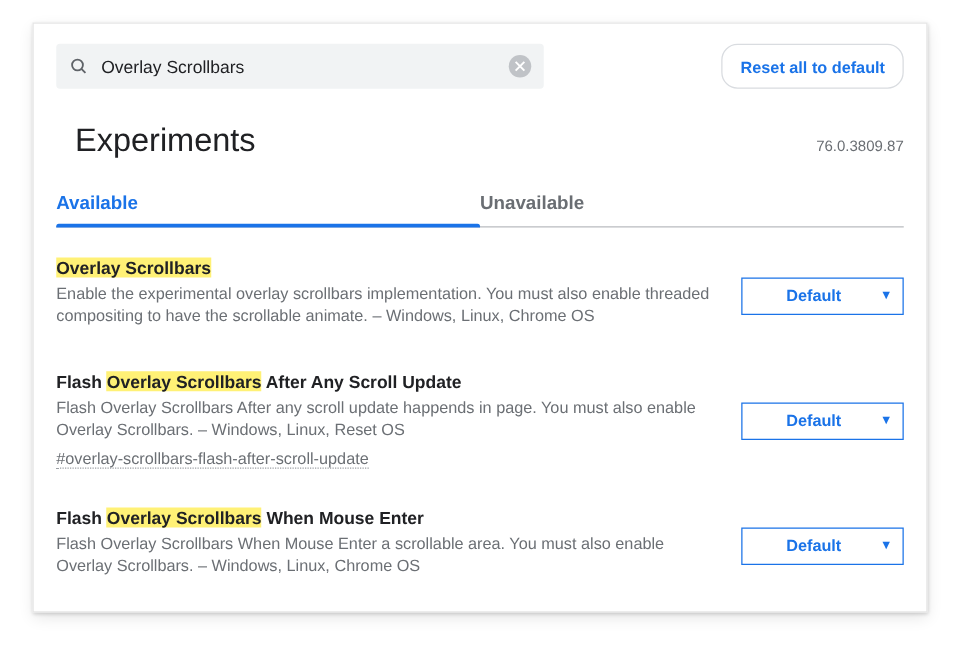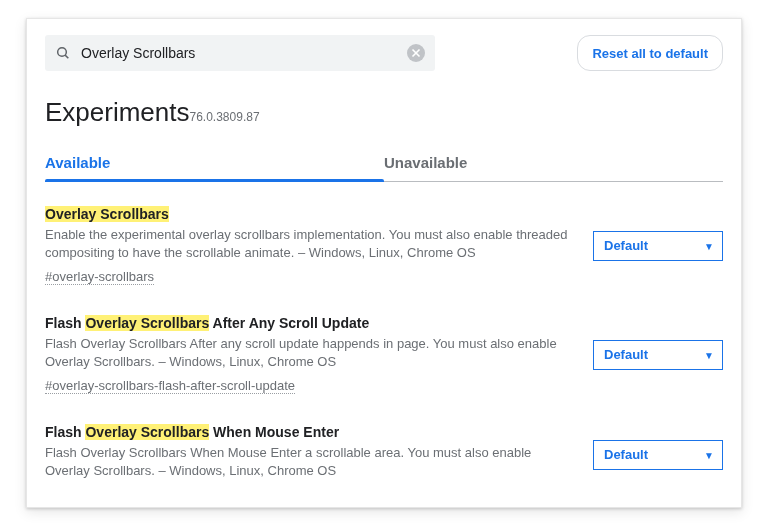--- a/index.html
+++ b/index.html
@@ -24,21 +24,21 @@
     width: 18px; height: 18px; border-radius: 50%; background: #c0c3c7;
     display: flex; align-items: center; justify-content: center; color: #fff;
     cursor: pointer; flex-shrink: 0;
   }
   .clear-icon svg { width: 10px; height: 10px; }
   .top-spacer { flex: 1; }
   .reset-btn {
     background: #fff; border: 1px solid #d9dce0; color: #1a73e8; font-weight: 600;
     font-size: 13px; padding: 0 14px; height: 36px; border-radius: 13px; cursor: pointer;
   }
-  .header-row { display: flex; align-items: baseline; margin: 26px 0 16px 0; }
+  .header-row { display: flex; align-items: baseline; justify-content: space-between; margin: 26px 0 16px 15px; }
   .header-row h1 { font-size: 26px; font-weight: 400; color: #202124; }
   .version { font-size: 12px; color: #6a6e73; }
   .tabs { display: flex; border-bottom: 1px solid #b9bcc0; }
   .tab {
     flex: 1; text-align: left; padding: 10px 0; font-size: 15px; font-weight: 600;
     color: #6a6e73; cursor: pointer; position: relative;
   }
   .tab.active { color: #1a73e8; }
   .tab.active::after {
     content: ""; position: absolute; left: 0; right: 0; bottom: -1px; height: 3px;
@@ -48,21 +48,21 @@
   .flag-row { display: flex; align-items: center; gap: 18px; padding: 16px 0 14px 0; }
   .flag-text { flex: 1; min-width: 0; }
   .flag-title { font-size: 14px; color: #202124; font-weight: 600; margin-bottom: 4px; }
   .flag-desc { font-size: 13px; color: #6b6f74; line-height: 1.35; margin-bottom: 6px; }
   .flag-hash { font-size: 13px; color: #6b6f74; border-bottom: 1px dotted #9a9ea3; display: inline-block; cursor: pointer; }
   .hl { background: #fff176; }
   .select-wrap {
     flex: 0 0 130px; height: 30px; border: 1px solid #1a73e8; position: relative;
     display: flex; align-items: center; padding: 0 24px 0 10px; cursor: pointer;
   }
-  .select-val { color: #1a73e8; font-weight: 600; font-size: 13px; flex: 1; text-align: left; }
+  .select-val { color: #1a73e8; font-weight: 600; font-size: 13px; flex: 1; text-align: center; }
   .select-wrap .caret { position: absolute; right: 8px; top: 50%; transform: translateY(-50%); color: #1a73e8; font-size: 10px; }
 </style>
 </head>
 <body>
 
 <div class="page">
   <div class="panel">
 
     <div class="top-row">
       <div class="search-box">
@@ -89,28 +89,28 @@
       <span class="version">76.0.3809.87</span>
     </div>
 
     <div class="tabs">
       <div class="tab active">Available</div>
       <div class="tab">Unavailable</div>
     </div>
 
     <div class="list">
         <div class="flag-row">
-          <div class="flag-text"><div class="flag-title"><span class="hl">Overlay Scrollbars</span></div><div class="flag-desc">Enable the experimental overlay scrollbars implementation. You must also enable threaded compositing to have the scrollable animate. – Windows, Linux, Chrome OS</div><span class="flag-hash">#overlay-scrollbars</span></div>
+          <div class="flag-text"><div class="flag-title"><span class="hl">Overlay Scrollbars</span></div><div class="flag-desc">Enable the experimental overlay scrollbars implementation. You must also enable threaded compositing to have the scrollable animate. – Windows, Linux, Chrome OS</div></div>
           <div class="select-wrap">
             <span class="select-val">Default</span>
             <span class="caret">▼</span>
           </div>
         </div>
         <div class="flag-row">
-          <div class="flag-text"><div class="flag-title">Flash <span class="hl">Overlay Scrollbars</span> After Any Scroll Update</div><div class="flag-desc">Flash Overlay Scrollbars After any scroll update happends in page. You must also enable Overlay Scrollbars. – Windows, Linux, Chrome OS</div><span class="flag-hash">#overlay-scrollbars-flash-after-scroll-update</span></div>
+          <div class="flag-text"><div class="flag-title">Flash <span class="hl">Overlay Scrollbars</span> After Any Scroll Update</div><div class="flag-desc">Flash Overlay Scrollbars After any scroll update happends in page. You must also enable Overlay Scrollbars. – Windows, Linux, Reset OS</div><span class="flag-hash">#overlay-scrollbars-flash-after-scroll-update</span></div>
           <div class="select-wrap">
             <span class="select-val">Default</span>
             <span class="caret">▼</span>
           </div>
         </div>
         <div class="flag-row">
           <div class="flag-text"><div class="flag-title">Flash <span class="hl">Overlay Scrollbars</span> When Mouse Enter</div><div class="flag-desc">Flash Overlay Scrollbars When Mouse Enter a scrollable area. You must also enable Overlay Scrollbars. – Windows, Linux, Chrome OS</div></div>
           <div class="select-wrap">
             <span class="select-val">Default</span>
             <span class="caret">▼</span>

